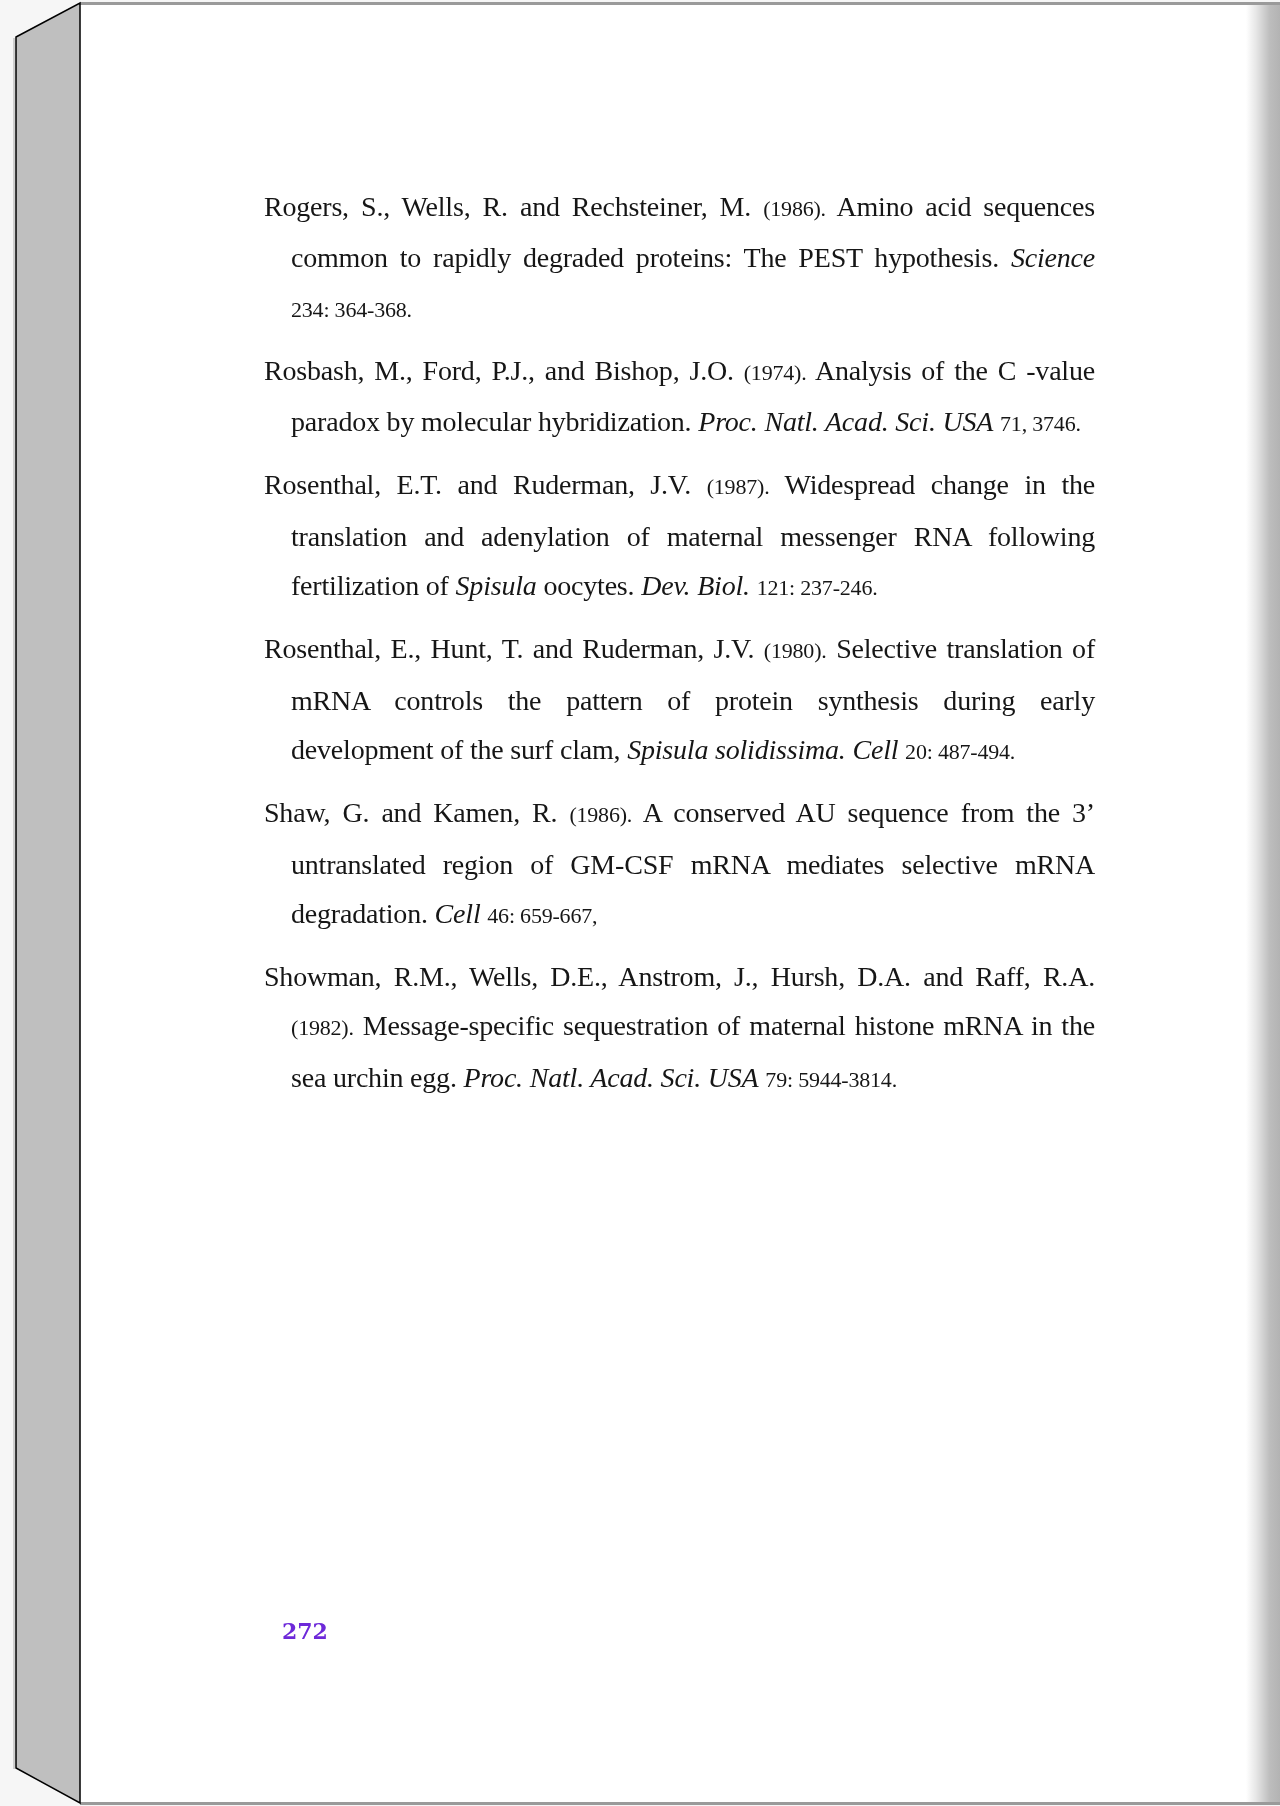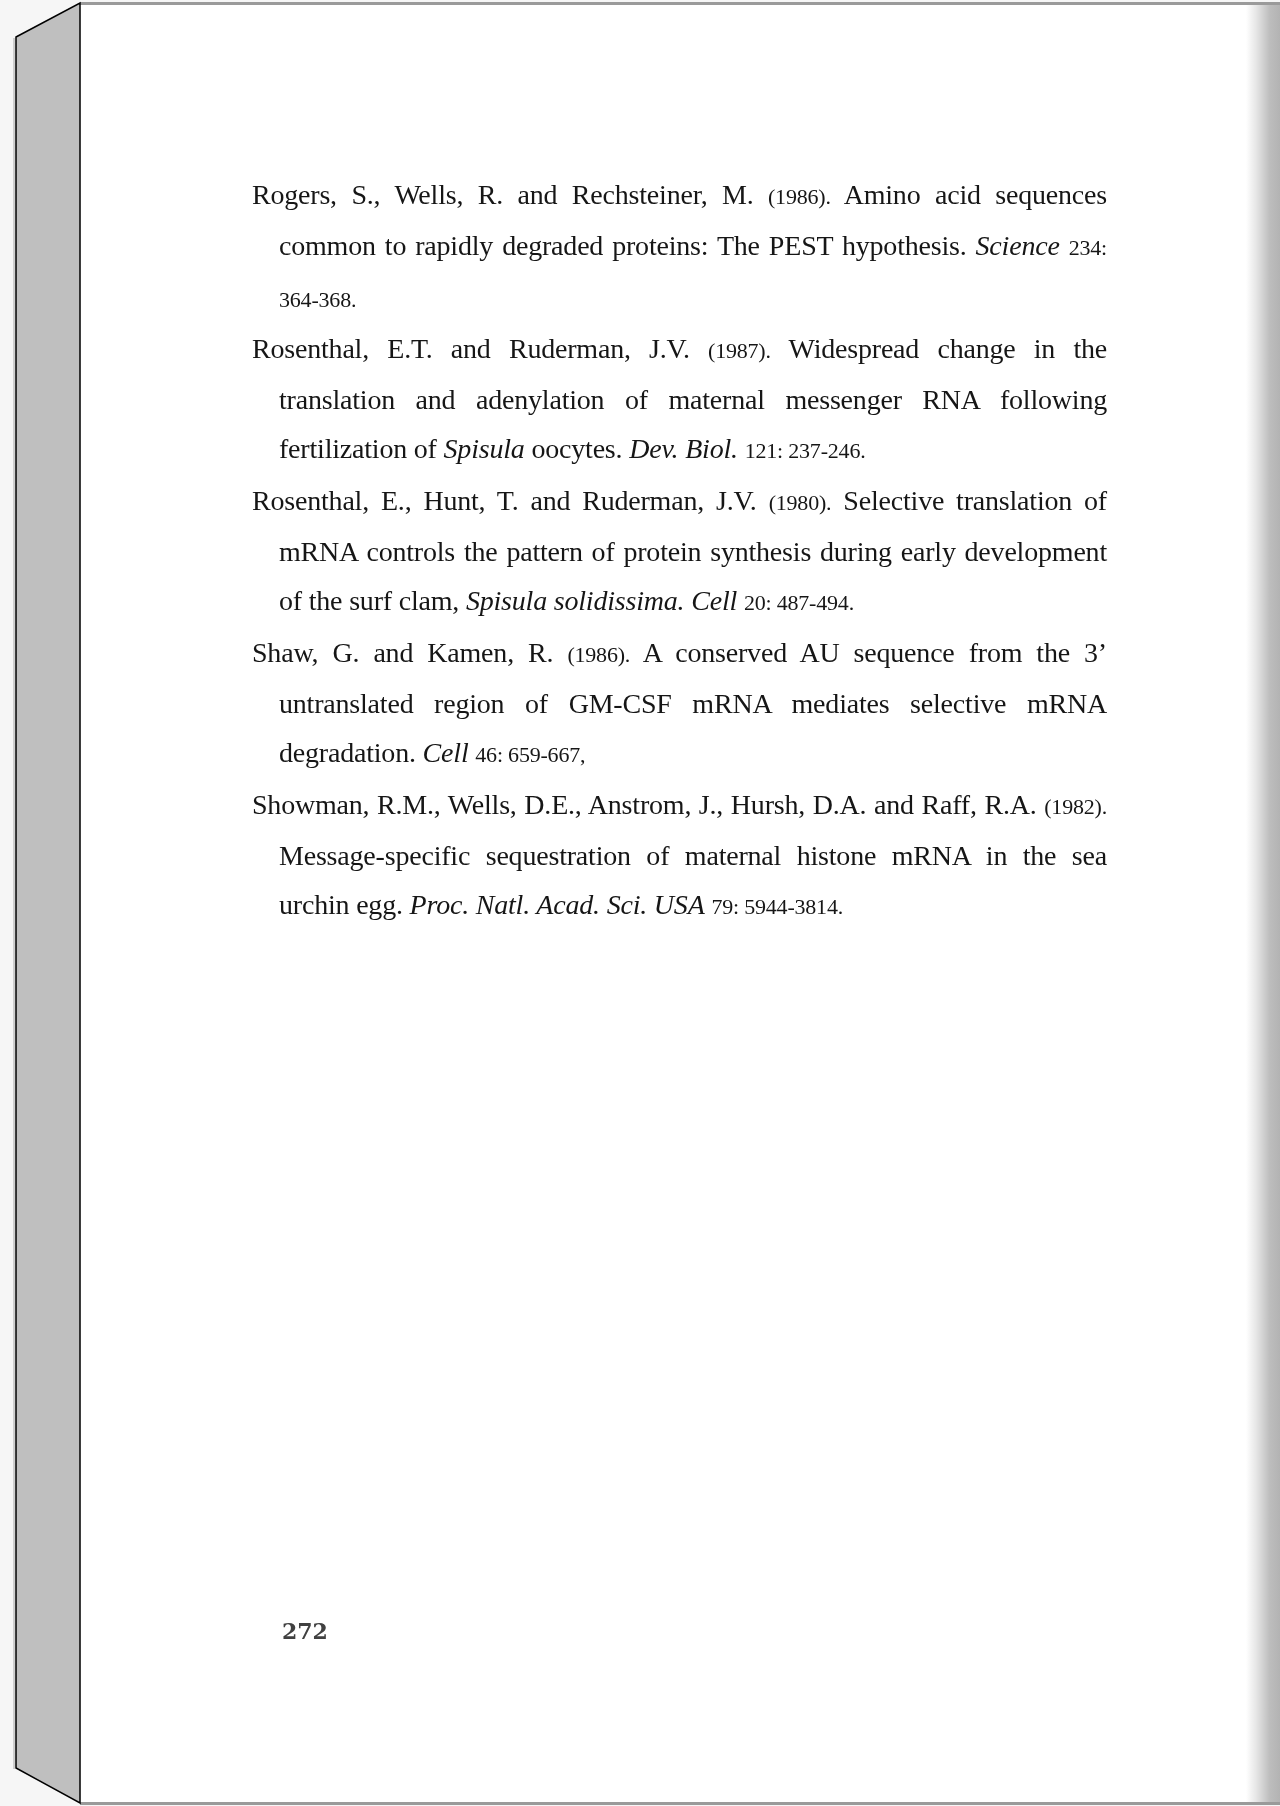--- a/index.html
+++ b/index.html
@@ -21,27 +21,27 @@
   .bottom-line { position: absolute; left: 80px; top: 1802px; width: 1200px; height: 3px; background: #9a9a9a; }
 
   .refs {
     position: absolute; left: 252px; top: 170px; width: 855px;
     color: #161616; font-size: 28px; line-height: 49.3px;
     letter-spacing: -0.2px;
   }
   .ref {
     text-align: justify; text-align-last: left;
     padding-left: 27px; text-indent: -27px;
-    margin: 0;
+    margin: 12px;
   }
   .ref i { font-style: italic; }
   .num { font-size: 22px; }
   .page-number {
     position: absolute; left: 282px; top: 1618px;
-    font-size: 22px; font-weight: bold; color: #404040;
+    font-size: 22px; font-weight: bold; color: #6d28d9;
     font-family: "DejaVu Serif", serif;
   }
 </style>
 </head>
 <body>
 
 <div class="page"></div>
 <div class="page-edge"></div>
 <div class="top-line"></div>
 <div class="bottom-line"></div>
@@ -54,20 +54,27 @@
 
   <p class="ref">
     <span>Rogers, S., Wells, R. and Rechsteiner, M.</span>
     <span class="num">(1986).</span>
     <span>Amino acid sequences common to rapidly degraded proteins: The PEST hypothesis.</span>
     <i>Science</i>
     <span class="num">234: 364-368.</span>
   </p>
 
 
+  <p class="ref">
+    <span>Rosbash, M., Ford, P.J., and Bishop, J.O.</span>
+    <span class="num">(1974).</span>
+    <span>Analysis of the C -value paradox by molecular hybridization.</span>
+    <i>Proc. Natl. Acad. Sci. USA</i>
+    <span class="num">71, 3746.</span>
+  </p>
 
   <p class="ref">
     <span>Rosenthal, E.T. and Ruderman, J.V.</span>
     <span class="num">(1987).</span>
     <span>Widespread change in the translation and adenylation of maternal messenger RNA following fertilization of</span>
     <i>Spisula</i>
     <span>oocytes.</span>
     <i>Dev. Biol.</i>
     <span class="num">121: 237-246.</span>
   </p>

